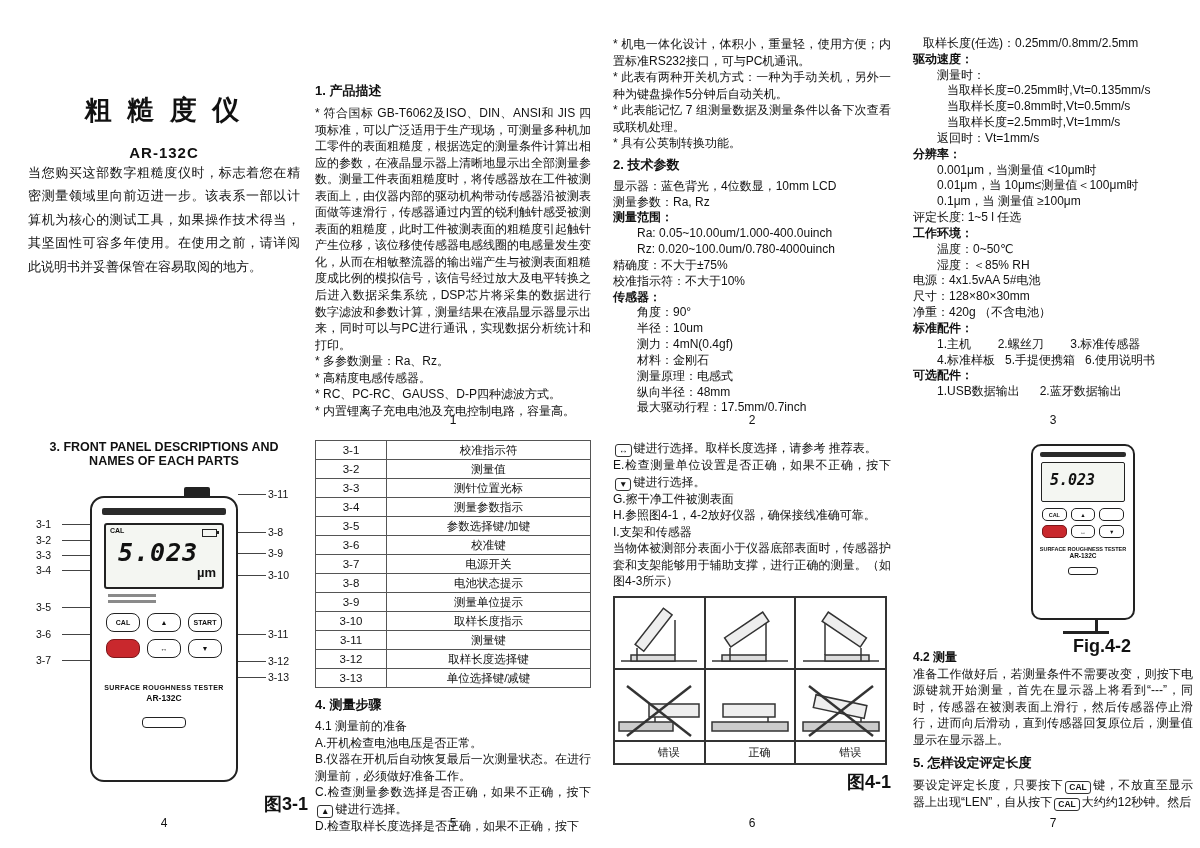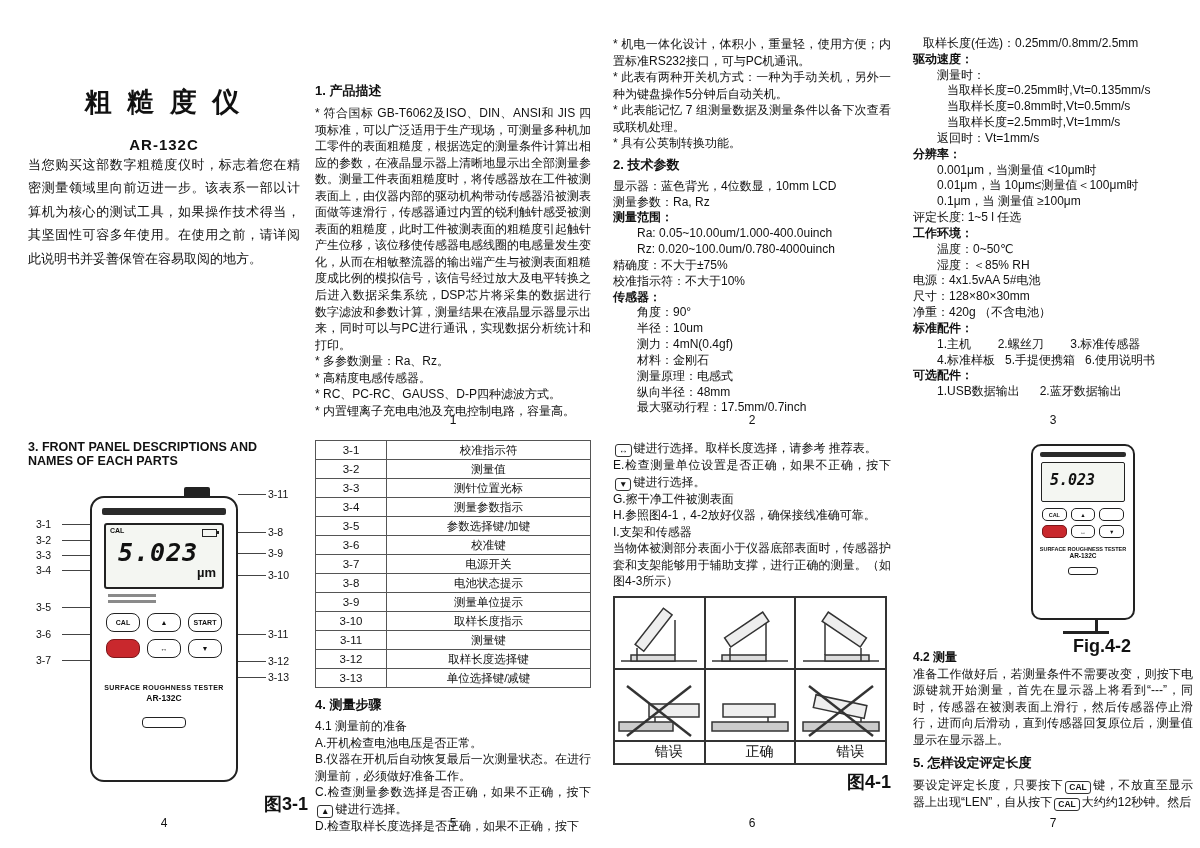--- a/index.html
+++ b/index.html
@@ -48,21 +48,21 @@
   .dev-brand{margin-top:26px;text-align:center;font-weight:bold;}
   .dev-brand .l1{font-size:7px;letter-spacing:.4px;}
   .dev-brand .l2{font-size:8.5px;margin-top:2px;}
   .dev-slot{margin:14px auto 0;width:42px;height:9px;border:1.5px solid #222;border-radius:4px;}
   .cl{position:absolute;font-size:10.5px;}
   .cline{position:absolute;height:1px;background:#444;}
   .fig-caption{font-size:18px;font-weight:bold;text-align:right;}
   
   .fig41{width:272px;border:1.5px solid #333;display:grid;grid-template-columns:1fr 1fr 1fr;margin-top:6px;}
   .figcell{border:0.8px solid #333;height:70px;display:flex;align-items:center;justify-content:center;overflow:hidden;}
-  .figlabel{border:0.8px solid #333;height:21px;font-size:14px;display:flex;align-items:center;justify-content:center;padding-left:19px;}
+  .figlabel{border:0.8px solid #333;height:21px;font-size:11px;display:flex;align-items:center;justify-content:center;padding-left:19px;}
   
   .device2{position:absolute;left:118px;top:4px;width:100px;height:172px;border:2px solid #222;border-radius:10px;background:#fff;}
   .d2-band{height:5px;background:#2b2b2b;margin:6px 7px 0;border-radius:2px;}
   .d2-lcd{margin:5px 8px 0;height:38px;border:1.5px solid #222;border-radius:2px;position:relative;background:#f4f6f2;}
   .d2-val{position:absolute;top:8px;left:8px;font-size:15px;font-weight:bold;font-style:italic;
           font-family:"DejaVu Sans Mono","Liberation Mono",monospace;}
   .d2-keys{display:grid;grid-template-columns:repeat(3,1fr);gap:4px;margin:6px 9px 0;}
   .k2{height:11px;border:1.2px solid #222;border-radius:5px;background:#fff;font-size:5.5px;font-weight:bold;
       display:flex;align-items:center;justify-content:center;padding:0;}
   .k2.red{background:#c9282d;border-color:#7c181b;}
@@ -71,21 +71,21 @@
   .d2-brand .l2{font-size:6.5px;}
   .d2-slot{margin:8px auto 0;width:28px;height:6px;border:1.2px solid #222;border-radius:3px;}
   .d2-probe-v{position:absolute;bottom:-16px;left:62px;width:3px;height:16px;background:#222;}
   .d2-probe-h{position:absolute;bottom:-16px;left:30px;width:46px;height:3px;background:#222;}
 </style>
 </head>
 <body>
 
 <div class="sheet">
 
-  <div class="sec" style="left:28px;top:32px;width:272px;height:395px;">
+  <div class="sec" style="left:28px;top:40px;width:272px;height:395px;">
     <div class="cover-title">粗 糙 度 仪</div>
     <div class="cover-model">AR-132C</div>
     <div class="cover-intro">当您购买这部数字粗糙度仪时，标志着您在精密测量领域里向前迈进一步。该表系一部以计算机为核心的测试工具，如果操作技术得当，其坚固性可容多年使用。在使用之前，请详阅此说明书并妥善保管在容易取阅的地方。</div>
   </div>
 
   <div class="sec" style="left:315px;top:36px;width:276px;height:372px;margin-top:46px;">
     <div class="h1">1. 产品描述</div>
     <div class="t">* 符合国标 GB-T6062及ISO、DIN、ANSI和 JIS 四项标准，可以广泛适用于生产现场，可测量多种机加工零件的表面粗糙度，根据选定的测量条件计算出相应的参数，在液晶显示器上清晰地显示出全部测量参数。测量工件表面粗糙度时，将传感器放在工件被测表面上，由仪器内部的驱动机构带动传感器沿被测表面做等速滑行，传感器通过内置的锐利触针感受被测表面的粗糙度，此时工件被测表面的粗糙度引起触针产生位移，该位移使传感器电感线圈的电感量发生变化，从而在相敏整流器的输出端产生与被测表面粗糙度成比例的模拟信号，该信号经过放大及电平转换之后进入数据采集系统，DSP芯片将采集的数据进行数字滤波和参数计算，测量结果在液晶显示器显示出来，同时可以与PC进行通讯，实现数据分析统计和打印。</div>
     <div class="t">* 多参数测量：Ra、Rz。</div>
     <div class="t">* 高精度电感传感器。</div>
@@ -139,21 +139,21 @@
     <div class="line">净重：420g （不含电池）</div>
     <div class="line b">标准配件：</div>
     <div class="line ind pre">1.主机        2.螺丝刀        3.标准传感器</div>
     <div class="line ind pre">4.标准样板   5.手提便携箱   6.使用说明书</div>
     <div class="line b">可选配件：</div>
     <div class="line ind pre">1.USB数据输出      2.蓝牙数据输出</div>
   </div>
   <div class="pagenum" style="left:913px;top:413px;width:280px;">3</div>
 
   <div class="sec" style="left:28px;top:440px;width:272px;height:376px;">
-    <div class="h1" style="font-size:12.5px;">3.  FRONT PANEL DESCRIPTIONS AND NAMES OF EACH PARTS</div>
+    <div class="h1" style="font-size:12.5px;text-align:center;">3.  FRONT PANEL DESCRIPTIONS AND NAMES OF EACH PARTS</div>
 
     <div class="device1">
       <div class="dev-connector"></div>
       <div class="dev-body">
         <div class="dev-topband"></div>
         <div class="dev-lcd">
           <span class="lcd-cal">CAL</span>
           <span class="lcd-batt"></span>
           <span class="lcd-val">5.023</span>
           <span class="lcd-unit">µm</span>

